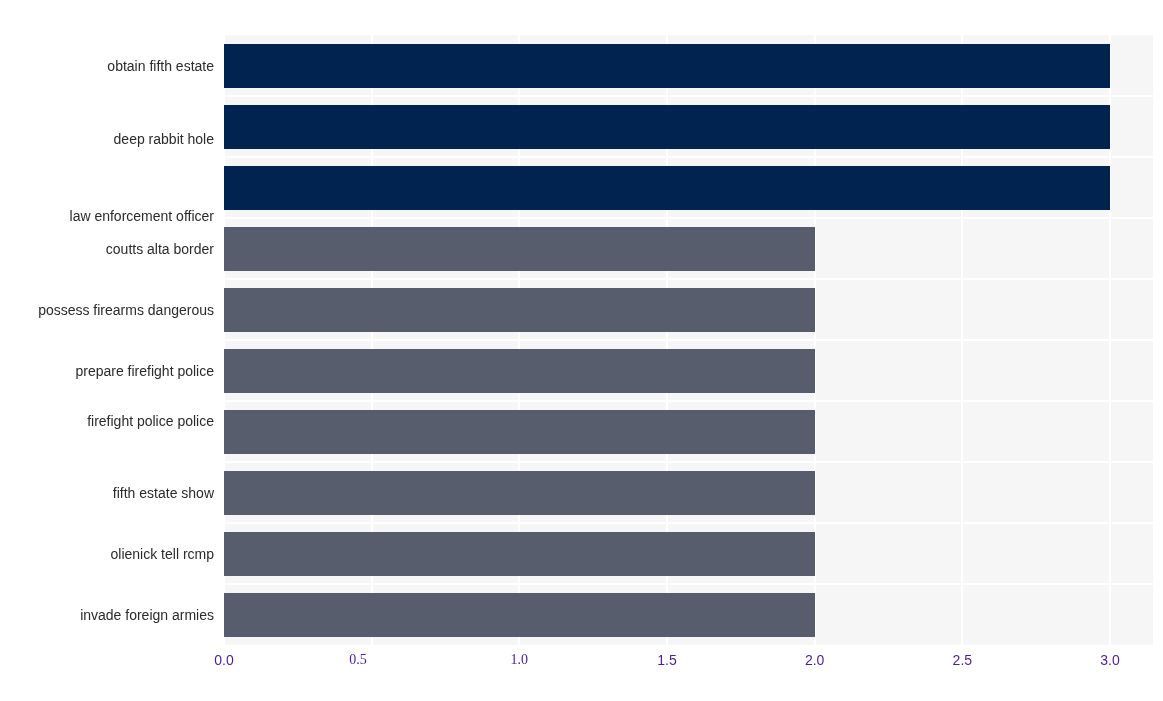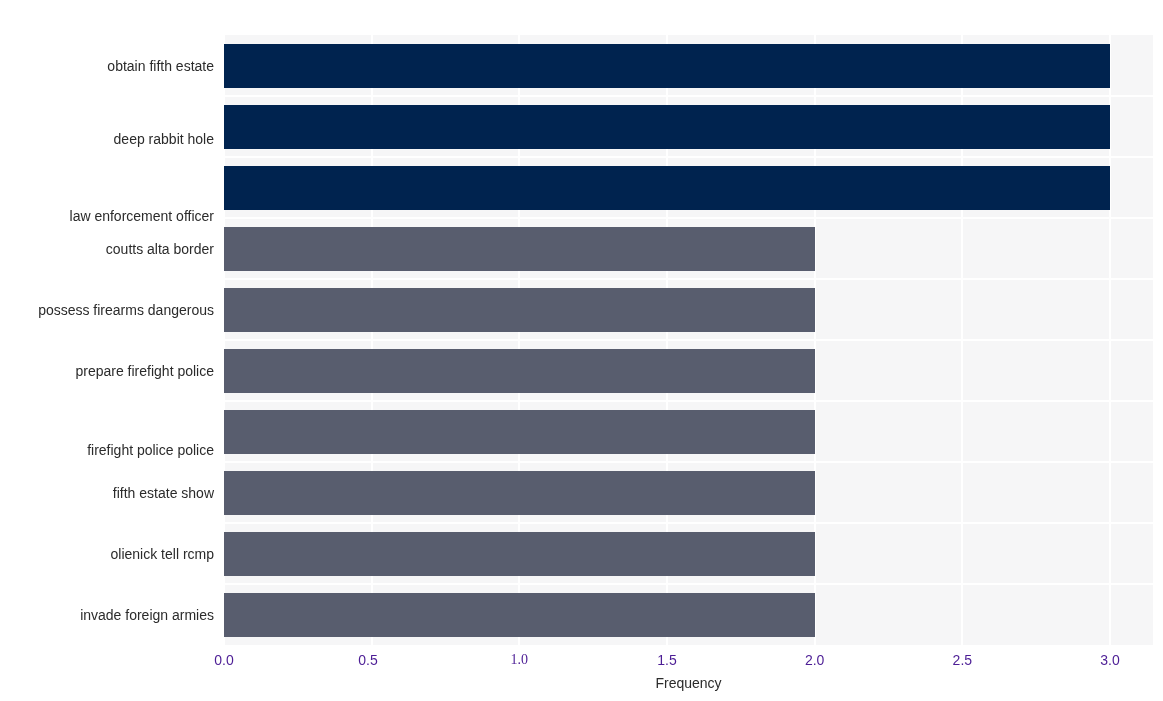--- a/index.html
+++ b/index.html
@@ -166,30 +166,29 @@
       </div>
   </div>
 
   <div id="ytick-layer">
       <div class="ytick" style="top: 57.5px;">obtain fifth estate</div>
       <div class="ytick" style="top: 118.5px; margin-top: 12px;">deep rabbit hole</div>
       <div class="ytick" style="top: 188px; margin-top: 20px;">law enforcement officer</div>
       <div class="ytick" style="top: 240.5px;">coutts alta border</div>
       <div class="ytick" style="top: 301.5px;">possess firearms dangerous</div>
       <div class="ytick" style="top: 362.5px;">prepare firefight police</div>
-      <div class="ytick" style="top: 442px; margin-left: 10px;">firefight police police</div>
+      <div class="ytick" style="top: 413px; margin-left: 10px;">firefight police police</div>
       <div class="ytick" style="top: 484.5px;">fifth estate show</div>
       <div class="ytick" style="top: 545.5px;">olienick tell rcmp</div>
       <div class="ytick" style="top: 606.5px;">invade foreign armies</div>
     </div>
   <div id="xtick-layer">
       <div class="xtick" style="left: 224px;">0.0</div>
-      <div class="xtick" style="left: 368px;">0.5</div>
+      <div class="xtick" style="left: 358px; font-family: Liberation Serif, serif;">0.5</div>
       <div class="xtick" style="left: 519.333px; font-family: Liberation Serif, serif;">1.0</div>
       <div class="xtick" style="left: 667px;">1.5</div>
       <div class="xtick" style="left: 814.667px;">2.0</div>
       <div class="xtick" style="left: 962.333px;">2.5</div>
       <div class="xtick" style="left: 1110px;">3.0</div>
     </div>
 
-  <div id="xaxis-label">Frequency</div>
 
 </div>
 
 </body></html>

